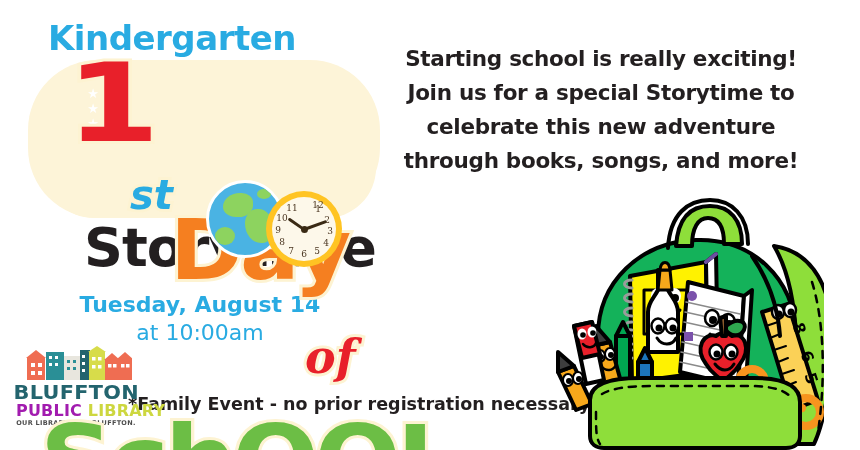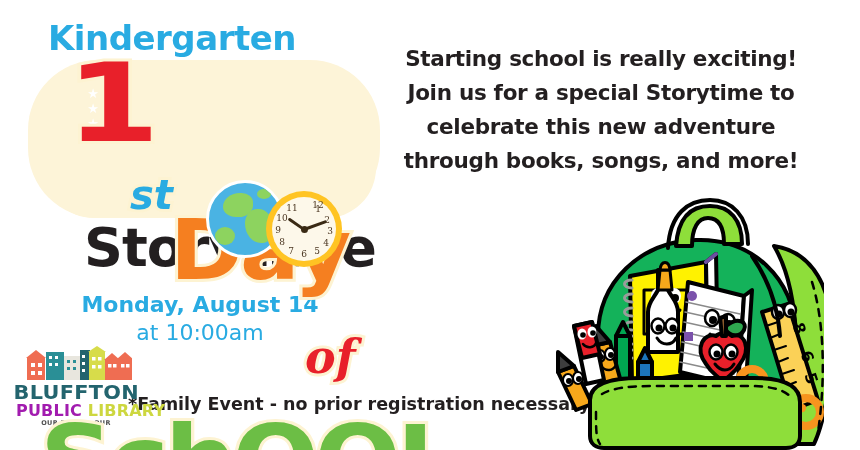--- a/index.html
+++ b/index.html
@@ -242,21 +242,21 @@
       <div class="num" style="left:9px;top:22px;">10</div>
       <div class="num" style="left:19px;top:12px;">11</div>
       <div class="hand" style="left:38px;top:37px;width:24px;height:3px;transform:rotate(-20deg);"></div>
       <div class="hand" style="left:38px;top:37px;width:19px;height:3px;transform:rotate(215deg);"></div>
       <div class="hub"></div>
     </div>
   </div>
 
   <div class="storytime">Storytime</div>
 
-  <div class="datel1">Monday, August 14</div>
+  <div class="datel1">Tuesday, August 14</div>
   <div class="datel2">at 10:00am</div>
 
   <div class="body-copy">
     <div>Starting school is really exciting!</div>
     <div>Join us for a special Storytime to</div>
     <div>celebrate this new adventure</div>
     <div>through books, songs, and more!</div>
   </div>
 
   <div class="footnote">*Family Event - no prior registration necessary*</div>
@@ -303,21 +303,21 @@
         <polygon points="95,13 103,6 111,13" fill="#ef6d52"></polygon>
         <rect x="96" y="13" width="14" height="21" fill="#ef6d52"></rect>
         <rect x="99" y="18" width="3.5" height="3.5" fill="#ffffff"></rect>
         <rect x="104" y="18" width="3.5" height="3.5" fill="#ffffff"></rect>
       </svg>
     </div>
     <div class="lib-name">BLUFFTON</div>
     <div class="lib-sub">
       <span class="p">PUBLIC</span><span>&nbsp;</span><span class="l">LIBRARY</span>
     </div>
-    <div class="lib-tag">OUR PUBLIC. OUR COMMUNITY.</div>
+    <div class="lib-tag">OUR LIBRARY. OUR BLUFFTON.</div>
   </div>
 
   <div class="pack">
     <svg width="304" height="264" viewBox="0 0 304 264">
       <g stroke="#000" stroke-width="4" stroke-linejoin="round" stroke-linecap="round">
 
         <path d="M218 60 C258 66 276 104 276 150 C276 196 268 236 258 258 L222 258 C236 228 242 190 240 150 C238 110 230 80 218 60 Z" fill="#8ede3a"></path>
 
         <path d="M42 150 C42 96 84 56 140 54 C196 52 238 92 240 148 C241 190 238 230 232 258 L52 258 C44 228 42 190 42 150 Z" fill="#14b25a"></path>
 

